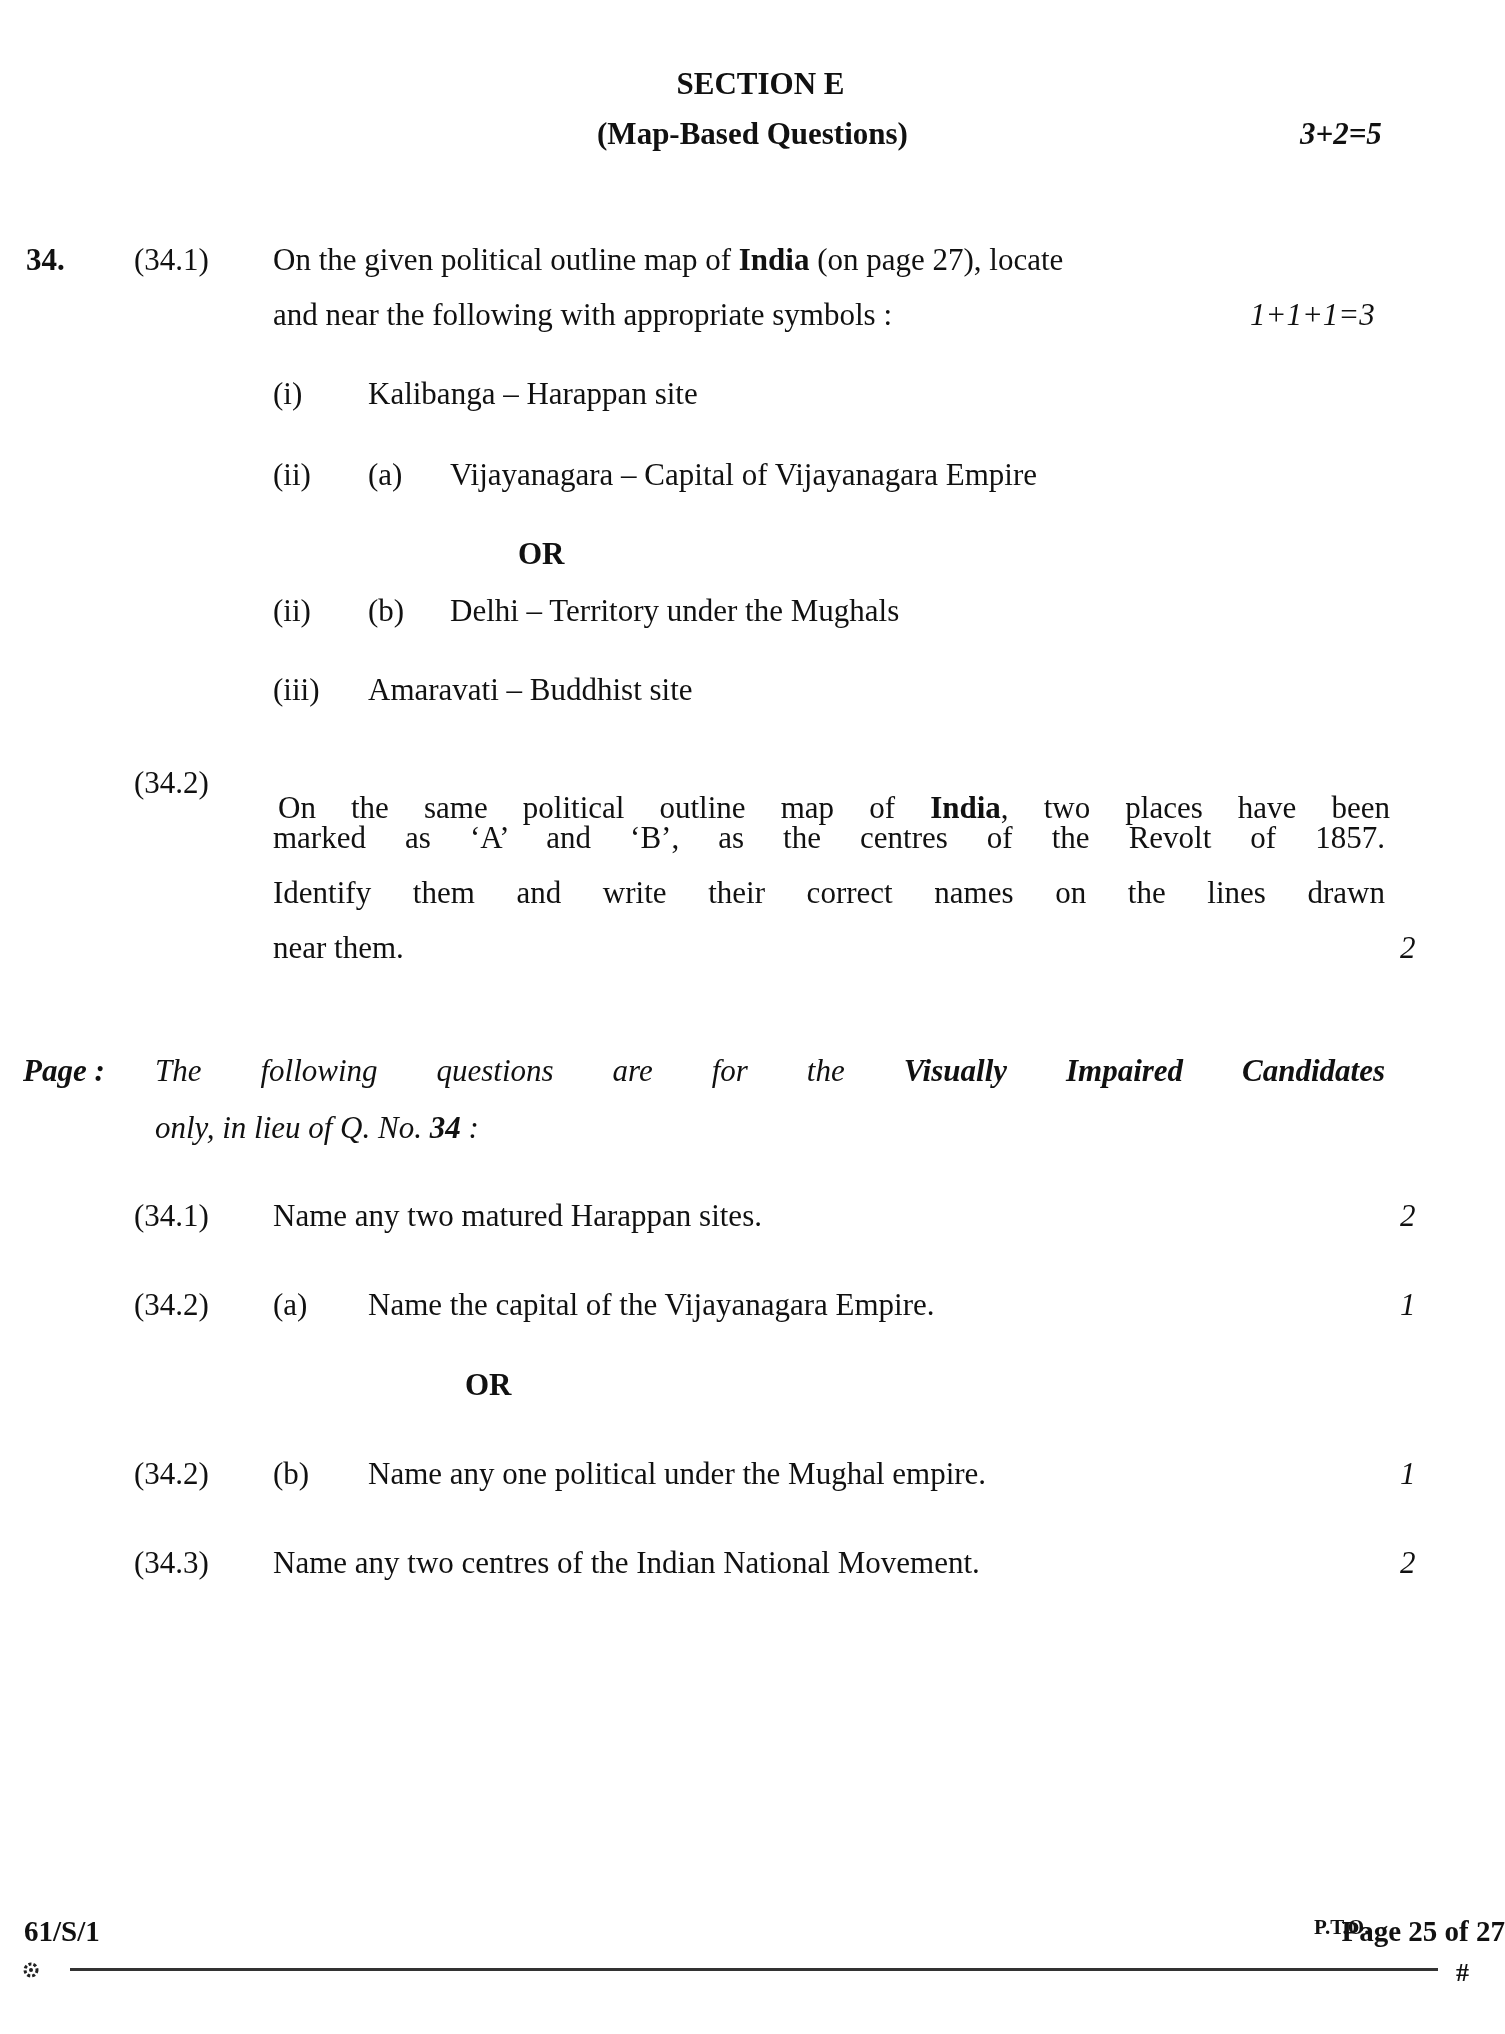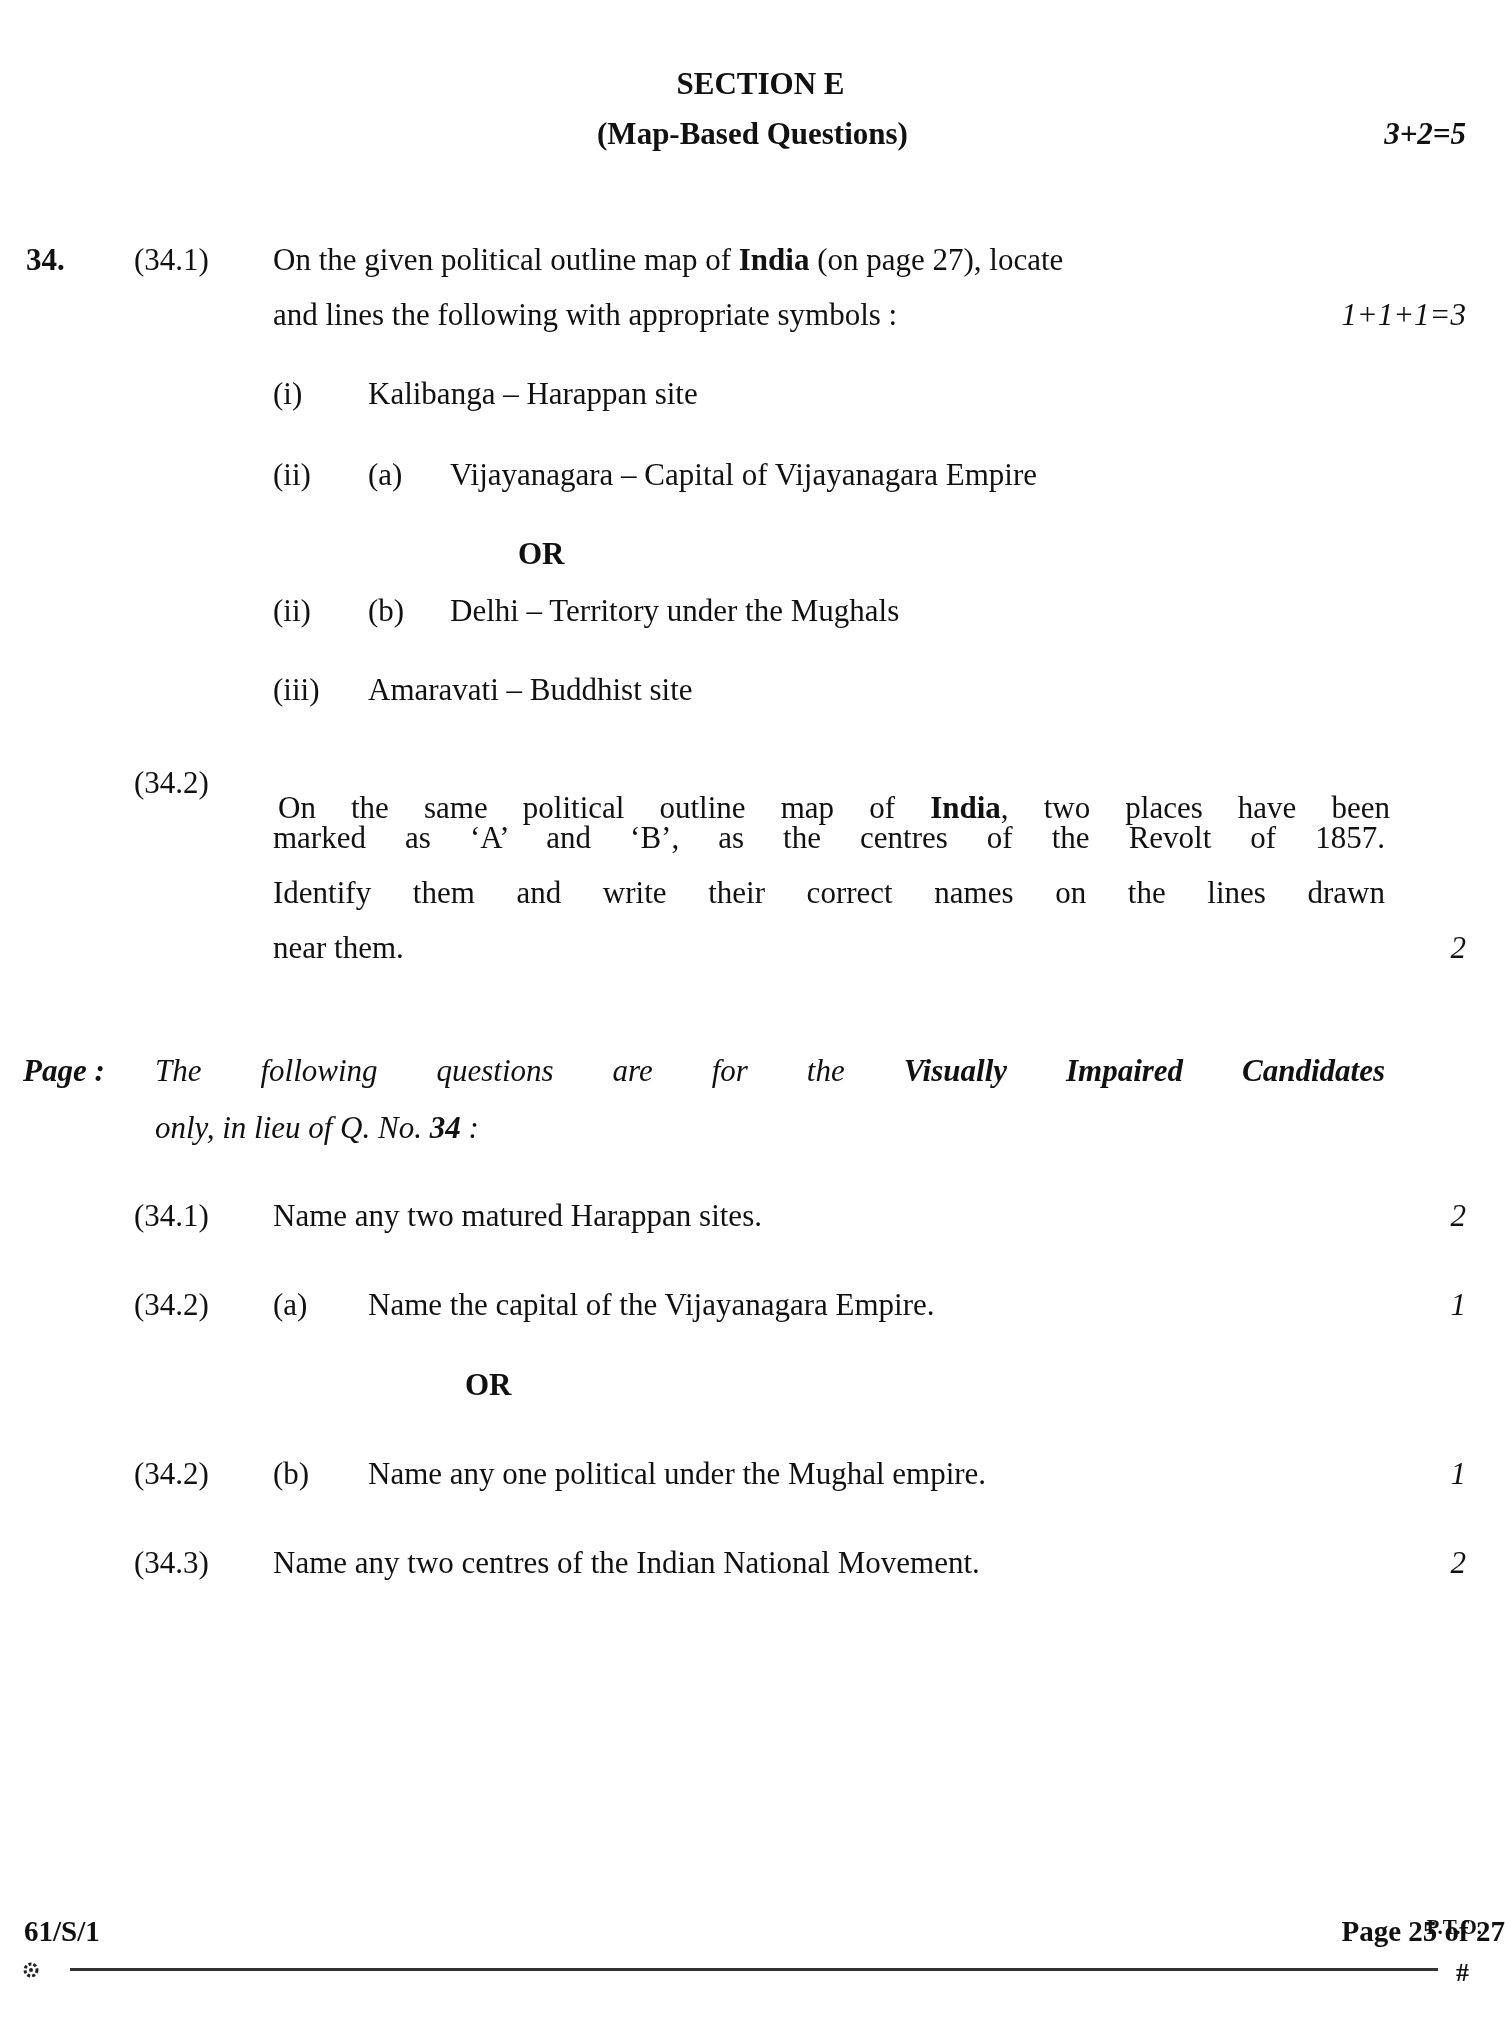--- a/index.html
+++ b/index.html
@@ -2,38 +2,38 @@
 <html><head>
 <meta charset="utf-8">
 <style>
   html, body { margin:0; padding:0; background:#ffffff; }
   body { width:1505px; height:2034px; position:relative; overflow:hidden;
          font-family:"Liberation Serif","DejaVu Serif",serif; color:#111; }
   .abs { position:absolute; white-space:nowrap; line-height:1; }
   .t { font-size:31px; }
   .b { font-weight:bold; }
   .i { font-style:italic; }
-  .r { text-align:right; }
+  .r { }
   .c { text-align:center; }
   .just { text-align:justify; text-align-last:justify; white-space:normal; }
   .rule { position:absolute; left:70px; top:1968px; width:1368px; height:3px; background:#333; }
 </style>
 </head>
 <body>
 
 <div class="abs t b c" style="left:8px;width:1505px;top:68px;">SECTION E</div>
 <div class="abs t b c" style="left:0;width:1505px;top:118px;">(Map-Based Questions)</div>
 <div class="abs t b i r" style="left:1300px;width:166px;top:118px;">3+2=5</div>
 
 <div class="abs t b" style="left:26px;top:244px;">34.</div>
 <div class="abs t" style="left:134px;top:244px;">(34.1)</div>
 <div class="abs t" style="left:273px;top:244px;">
   <span>On the given political outline map of </span><span class="b">India</span><span> (on page 27), locate</span>
 </div>
-<div class="abs t" style="left:273px;top:299px;">and lines the following with appropriate symbols :</div>
+<div class="abs t" style="left:273px;top:299px;">and near the following with appropriate symbols :</div>
 <div class="abs t i r" style="left:1250px;width:216px;top:299px;">1+1+1=3</div>
 
 <div class="abs t" style="left:273px;top:378px;">(i)</div>
 <div class="abs t" style="left:368px;top:378px;">Kalibanga – Harappan site</div>
 
 <div class="abs t" style="left:273px;top:459px;">(ii)</div>
 <div class="abs t" style="left:368px;top:459px;">(a)</div>
 <div class="abs t" style="left:450px;top:459px;">Vijayanagara – Capital of Vijayanagara Empire</div>
 
 <div class="abs t b" style="left:518px;top:538px;">OR</div>

